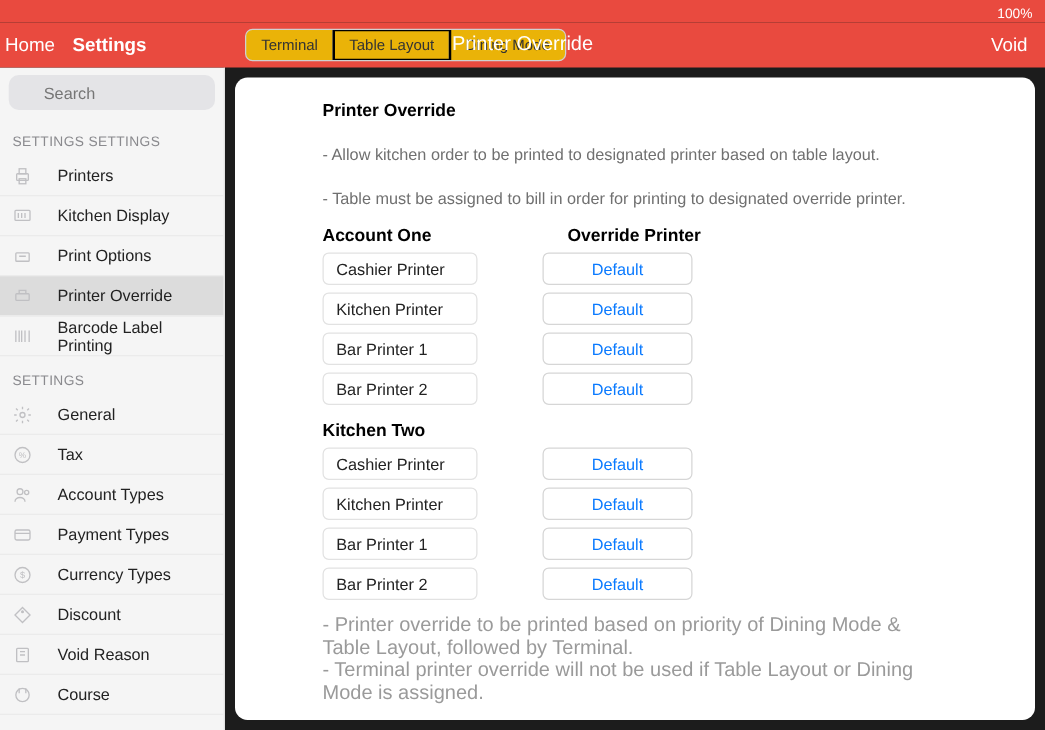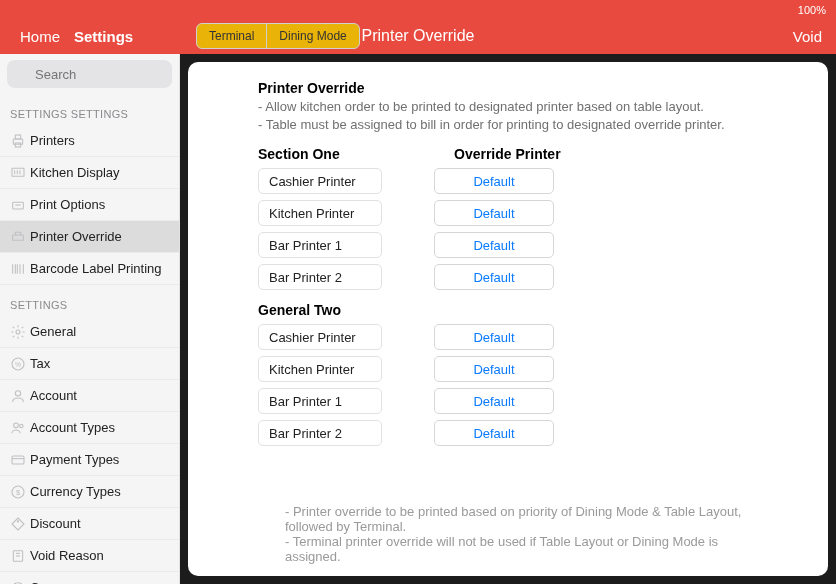--- a/index.html
+++ b/index.html
@@ -25,21 +25,21 @@
   .status-right { position: absolute; right: 10px; display: flex; align-items: center; gap: 20px; flex-direction: column; }
   .wifi-icon { width: 13px; height: 10px; }
   .batt { width: 22px; height: 10px; border: 1px solid #fff; border-radius: 2px; position: relative; }
   .batt::after { content: ""; position: absolute; right: -3px; top: 2px; width: 2px; height: 4px; background: #fff; border-radius: 0 1px 1px 0; }
   .batt-fill { background: #fff; height: 100%; width: 100%; }
   .top-bar {
     height: 36px;
     background: #e94a3f;
     display: flex;
     align-items: center;
-    padding: 0 20px;
+    padding: 0 4px;
     position: relative;
   }
   .top-left { display: flex; gap: 14px; color: #fff; font-size: 15px; align-items: center; }
   .top-left .settings { font-weight: 600; }
   .segmented {
     position: absolute;
     left: 196px;
     display: flex;
     background: #eab308;
     border: 1px solid #d0d0d0;
@@ -119,42 +119,42 @@
   }
   .item {
     display: flex;
     align-items: center;
     height: 32px;
     padding: 0 10px;
     font-size: 13px;
     color: #222;
     border-bottom: 1px solid #ebebeb;
     cursor: pointer;
-    gap: 4px;
+    gap: 20px;
   }
   .item.selected { background: #dcdcdc; }
   .item .icon { width: 16px; height: 16px; display: flex; align-items: center; justify-content: center; color: #c0c0c3; }
   .item .icon svg { width: 16px; height: 16px; }
   .main {
     flex: 1;
     display: flex;
     height: 100%;
   }
   .panel {
     background: #fff;
     border-radius: 10px;
     margin: 8px 8px 8px 8px;
     flex: 1;
     padding: 18px 70px 12px 70px;
     display: flex;
     flex-direction: column;
     position: relative;
   }
   .po-title { font-size: 14px; font-weight: 700; color: #000; }
-  .po-desc { font-size: 13px; color: #707070; margin-top: 3px; }
+  .po-desc { font-size: 13px; color: #707070; margin-top: 20px; }
   .sections { margin-top: 14px; display: flex; flex-direction: column; gap: 12px; }
   .sec-head { display: flex; font-size: 14px; font-weight: 700; color: #000; margin-bottom: 6px; }
   .sec-head .col-a { flex: 0 0 196px; }
   .rows { display: flex; flex-direction: column; gap: 6px; }
   .row { display: flex; align-items: center; }
   .box-a {
     width: 124px;
     height: 26px;
     border: 1px solid #e2e2e2;
     border-radius: 5px;
@@ -172,23 +172,22 @@
     border-radius: 5px;
     display: flex;
     align-items: center;
     justify-content: center;
     font-size: 13px;
     color: #0a7aff;
     cursor: pointer;
   }
   .footnotes {
     margin-top: auto;
-    font-size: 13px;
+    font-size: 16px;
     color: #9a9a9a;
-    margin-left: 27px;
   }
 </style>
 </head>
 <body>
 
 <div class="status-bar">
   <div class="status-left">
     <span>12:58 PM</span>
     <span>Fri Dec 16</span>
   </div>
@@ -206,20 +205,21 @@
   </div>
 </div>
 
 <div class="top-bar">
   <div class="top-left">
     <span>Home</span>
     <span class="settings">Settings</span>
   </div>
   <div class="segmented">
     <div>Terminal</div>
+    <div class="active">Table Layout</div>
     <div>Dining Mode</div>
   </div>
   <div class="top-title">Printer Override</div>
   <div class="top-save">Void</div>
 </div>
 
 <div class="content">
   <div class="sidebar">
     <div class="search-wrap">
       <div class="search-container">
@@ -304,29 +304,20 @@
             <svg viewBox="0 0 24 24" fill="none" stroke="currentColor" stroke-width="1.6">
               <circle cx="12" cy="12" r="9"></circle>
               <text x="12" y="16" text-anchor="middle" font-size="10" fill="currentColor" stroke="none">%</text>
             </svg>
           </span>
           <span>Tax</span>
         </div>
         <div class="item">
           <span class="icon">
             <svg viewBox="0 0 24 24" fill="none" stroke="currentColor" stroke-width="1.6">
-              <circle cx="12" cy="8" r="4"></circle>
-              <path d="M4 21c0-4 4-6 8-6s8 2 8 6"></path>
-            </svg>
-          </span>
-          <span>Account</span>
-        </div>
-        <div class="item">
-          <span class="icon">
-            <svg viewBox="0 0 24 24" fill="none" stroke="currentColor" stroke-width="1.6">
               <circle cx="9" cy="8" r="3.5"></circle>
               <circle cx="17" cy="9" r="2.5"></circle>
               <path d="M3 20c0-3 3-5 6-5s6 2 6 5"></path>
             </svg>
           </span>
           <span>Account Types</span>
         </div>
         <div class="item">
           <span class="icon">
             <svg viewBox="0 0 24 24" fill="none" stroke="currentColor" stroke-width="1.6">
@@ -378,21 +369,21 @@
 
   <div class="main">
     <div class="panel">
       <div class="po-title">Printer Override</div>
       <div class="po-desc"> - Allow kitchen order to be printed to designated printer based on table layout.</div>
       <div class="po-desc"> - Table must be assigned to bill in order for printing to designated override printer.</div>
 
       <div class="sections" id="sections">
           <div>
             <div class="sec-head">
-              <div class="col-a">Section One</div>
+              <div class="col-a">Account One</div>
               <div>Override Printer</div>
             </div>
             <div class="rows">
               <div class="row">
                 <div class="box-a">Cashier Printer</div>
                 <div class="spacer"></div>
                 <div class="box-b">Default</div>
               </div>
               <div class="row">
                 <div class="box-a">Kitchen Printer</div>
@@ -406,21 +397,21 @@
               </div>
               <div class="row">
                 <div class="box-a">Bar Printer 2</div>
                 <div class="spacer"></div>
                 <div class="box-b">Default</div>
               </div>
             </div>
           </div>
           <div>
             <div class="sec-head">
-              <div class="col-a">General Two</div>
+              <div class="col-a">Kitchen Two</div>
             </div>
             <div class="rows">
               <div class="row">
                 <div class="box-a">Cashier Printer</div>
                 <div class="spacer"></div>
                 <div class="box-b">Default</div>
               </div>
               <div class="row">
                 <div class="box-a">Kitchen Printer</div>
                 <div class="spacer"></div>

